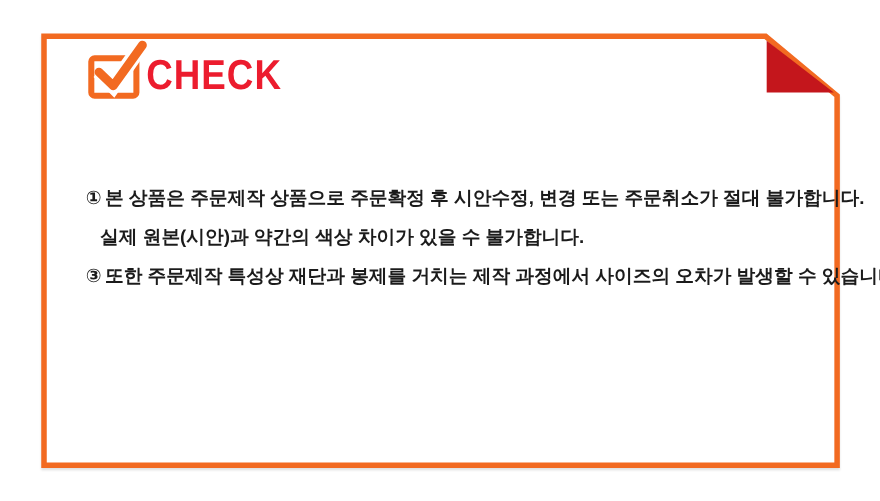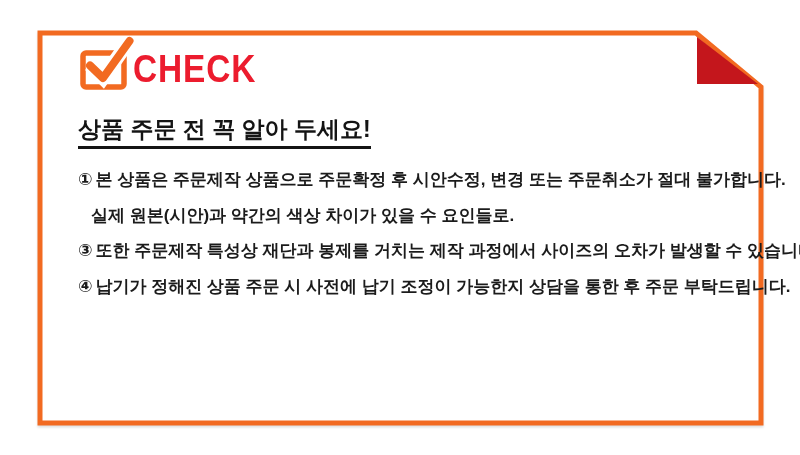--- a/index.html
+++ b/index.html
@@ -78,29 +78,27 @@
 
     <g>
       <rect x="83" y="53" width="41" height="34" rx="3" fill="none" stroke="#F26A21" stroke-width="5.5"></rect>
       <path d="M 90 65 L 103 78 L 129 41" fill="none" stroke="#ffffff" stroke-width="14" stroke-linecap="butt"></path>
       <path d="M 90 65.5 L 103 78 L 129.5 41" fill="none" stroke="#F26A21" stroke-width="8" stroke-linecap="round" stroke-linejoin="round"></path>
     </g>
   </svg>
 
   <div class="check-logo">CHECK</div>
 
-  <div class="heading">상품 주문 전 꼭 알아 두세요!</div>
 
   <div class="notice-list">
 
     <div class="notice-line"><span class="num">①</span><span>본 상품은 주문제작 상품으로 주문확정 후 시안수정, 변경 또는 주문취소가 절대 불가합니다.</span></div>
 
 
 
-    <div class="notice-line cont">실제 원본(시안)과 약간의 색상 차이가 있을 수 요인들로.</div>
+    <div class="notice-line cont">실제 원본(시안)과 약간의 색상 차이가 있을 수 불가합니다.</div>
 
     <div class="notice-line"><span class="num">③</span><span>또한 주문제작 특성상 재단과 봉제를 거치는 제작 과정에서 사이즈의 오차가 발생할 수 있습니다.</span></div>
 
-    <div class="notice-line"><span class="num">④</span><span>납기가 정해진 상품 주문 시 사전에 납기 조정이 가능한지 상담을 통한 후 주문 부탁드립니다.</span></div>
 
 
   </div>
 </div>
 
 </body></html>

